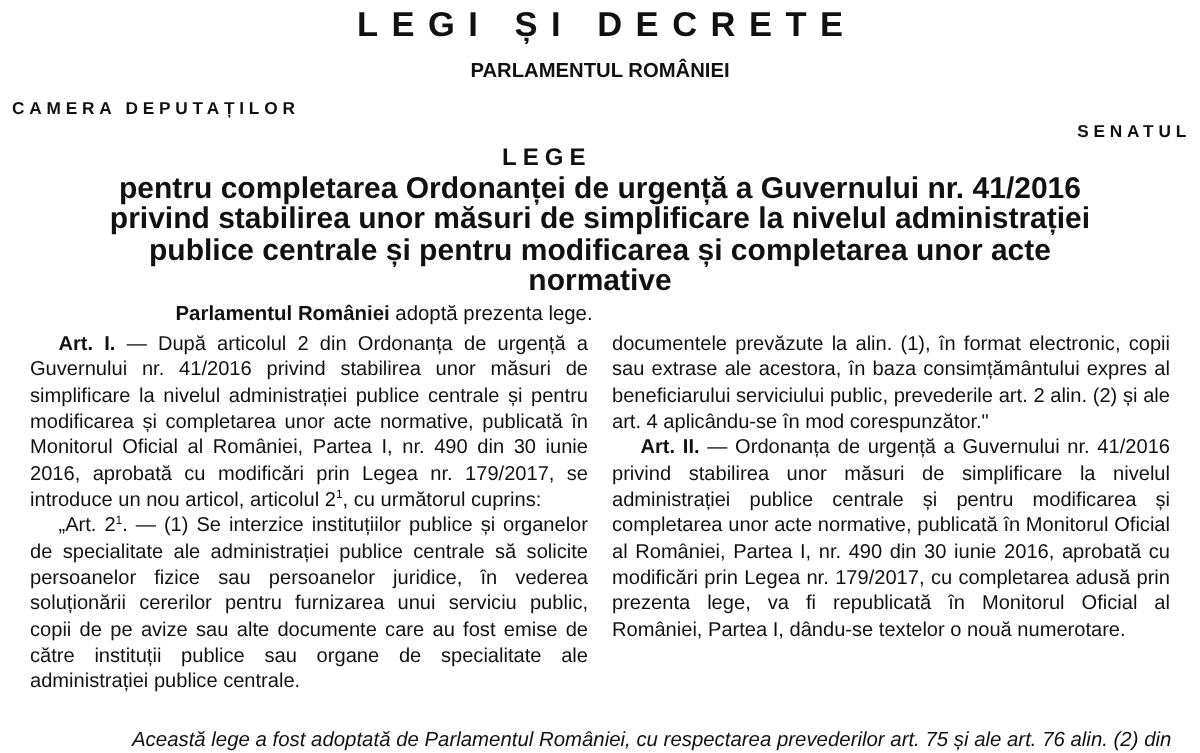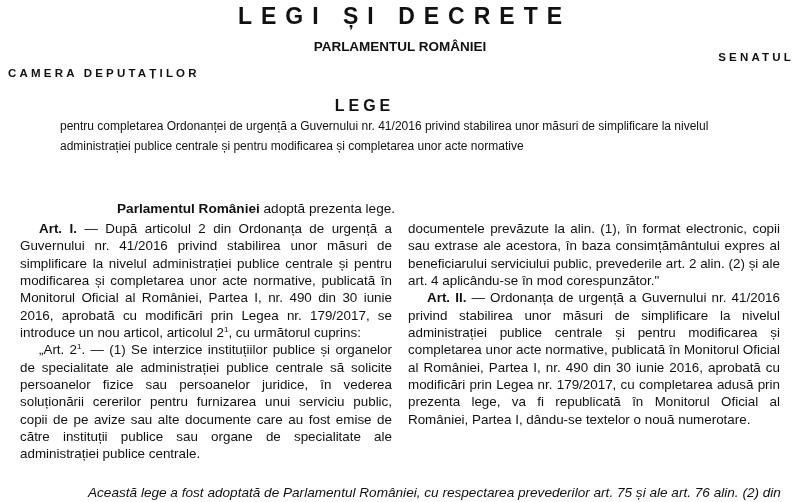--- a/index.html
+++ b/index.html
@@ -15,31 +15,31 @@
   }
   .subtitle {
     top: 39px; left: 0; width: 800px; text-align: center;
     font-weight: bold; font-size: 13.5px; line-height: 16px;
   }
   .chamber-left {
     top: 65px; left: 8px;
     font-weight: bold; font-size: 11.5px; letter-spacing: 3.2px; line-height: 16px; text-align: right;
   }
   .chamber-right {
-    top: 49px; right: 6px;
+    top: 80px; right: 6px;
     font-weight: bold; font-size: 11.5px; letter-spacing: 3.2px; line-height: 16px;
   }
   .law-type {
     top: 96px; left: 0; width: 725px; text-align: center;
     font-weight: bold; font-size: 16px; letter-spacing: 4px; line-height: 20px;
     padding-left: 4px; box-sizing: border-box;
   }
   .law-title {
-    top: 116px; left: 60px; width: 680px; 
-    font-weight: normal; font-size: 12px; line-height: 20.3px;
+    top: 116px; left: 60px; width: 680px; text-align: center;
+    font-weight: bold; font-size: 20px; line-height: 20.3px;
   }
   .enact {
     top: 200px; left: 87px;
     font-size: 13.6px; line-height: 17px; padding-left: 30px;
   }
   .enact b { font-weight: bold; }
   .col {
     top: 220px; width: 372px;
     font-size: 13.4px; line-height: 17.35px; text-align: justify;
   }

